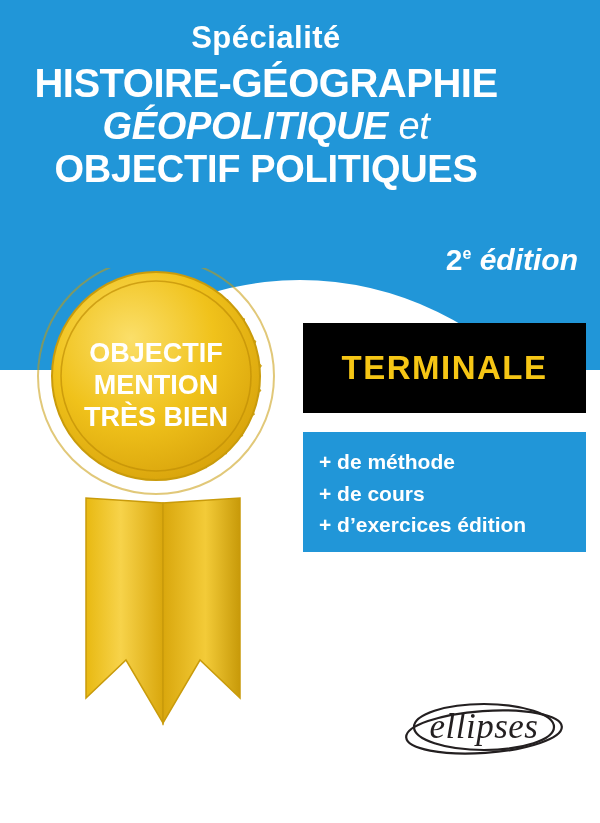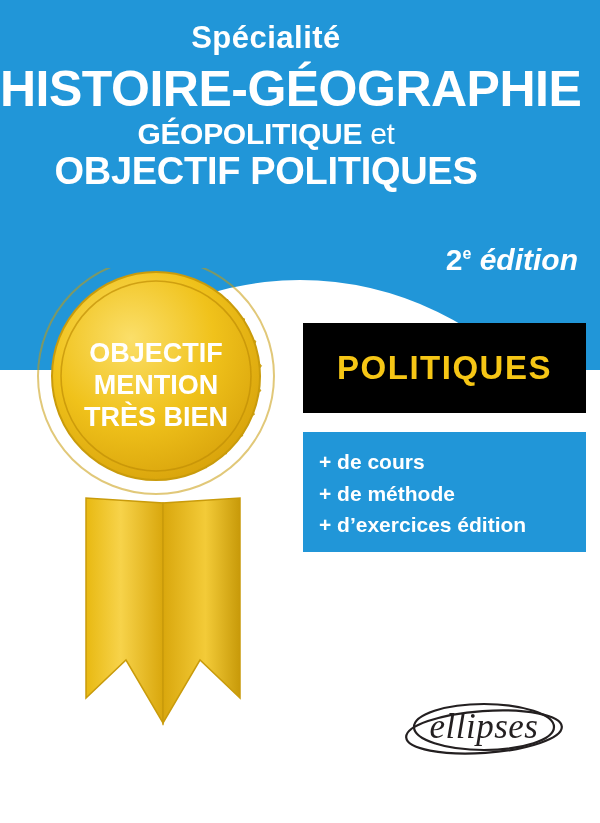--- a/index.html
+++ b/index.html
@@ -46,32 +46,33 @@
     color: #ffffff;
     z-index: 5;
   }
   .t-specialite {
     font-size: 31px;
     font-weight: bold;
     letter-spacing: 0.5px;
     line-height: 1.05;
   }
   .t-line1 {
-    font-size: 50px;
+    font-size: 40px;
     font-weight: bold;
     letter-spacing: -0.5px;
     line-height: 1.12;
     margin-top: 6px;
     white-space: nowrap;
   }
   .t-line2 {
-    font-size: 30px;
+    font-size: 38px;
     font-weight: bold;
     letter-spacing: -0.3px;
     line-height: 1.12;
+    font-style: italic;
   }
   .t-line2 .light {
     font-weight: normal;
   }
   .t-line3 {
     font-size: 38px;
     font-weight: bold;
     letter-spacing: -0.3px;
     line-height: 1.12;
   }
@@ -185,27 +186,27 @@
     </div>
     <div class="t-line3">OBJECTIF POLITIQUES</div>
   </div>
 
   <div class="edition">
     <span>2</span><sup>e</sup>
     <span class="it">édition</span>
   </div>
 
   <div class="terminale-box">
-    <span>POLITIQUES</span>
+    <span>TERMINALE</span>
   </div>
 
   <div class="features-box">
     <ul>
+      <li>+ de méthode</li>
       <li>+ de cours</li>
-      <li>+ de méthode</li>
       <li>+ d’exercices édition</li>
     </ul>
   </div>
 
   <svg class="rosette" viewBox="0 0 290 460" xmlns="http://www.w3.org/2000/svg">
     <defs>
       <linearGradient id="ribbonGrad" x1="0" y1="0" x2="1" y2="0">
         <stop offset="0%" stop-color="#e8b912"></stop>
         <stop offset="45%" stop-color="#f7d34a"></stop>
         <stop offset="100%" stop-color="#d9a70d"></stop>

